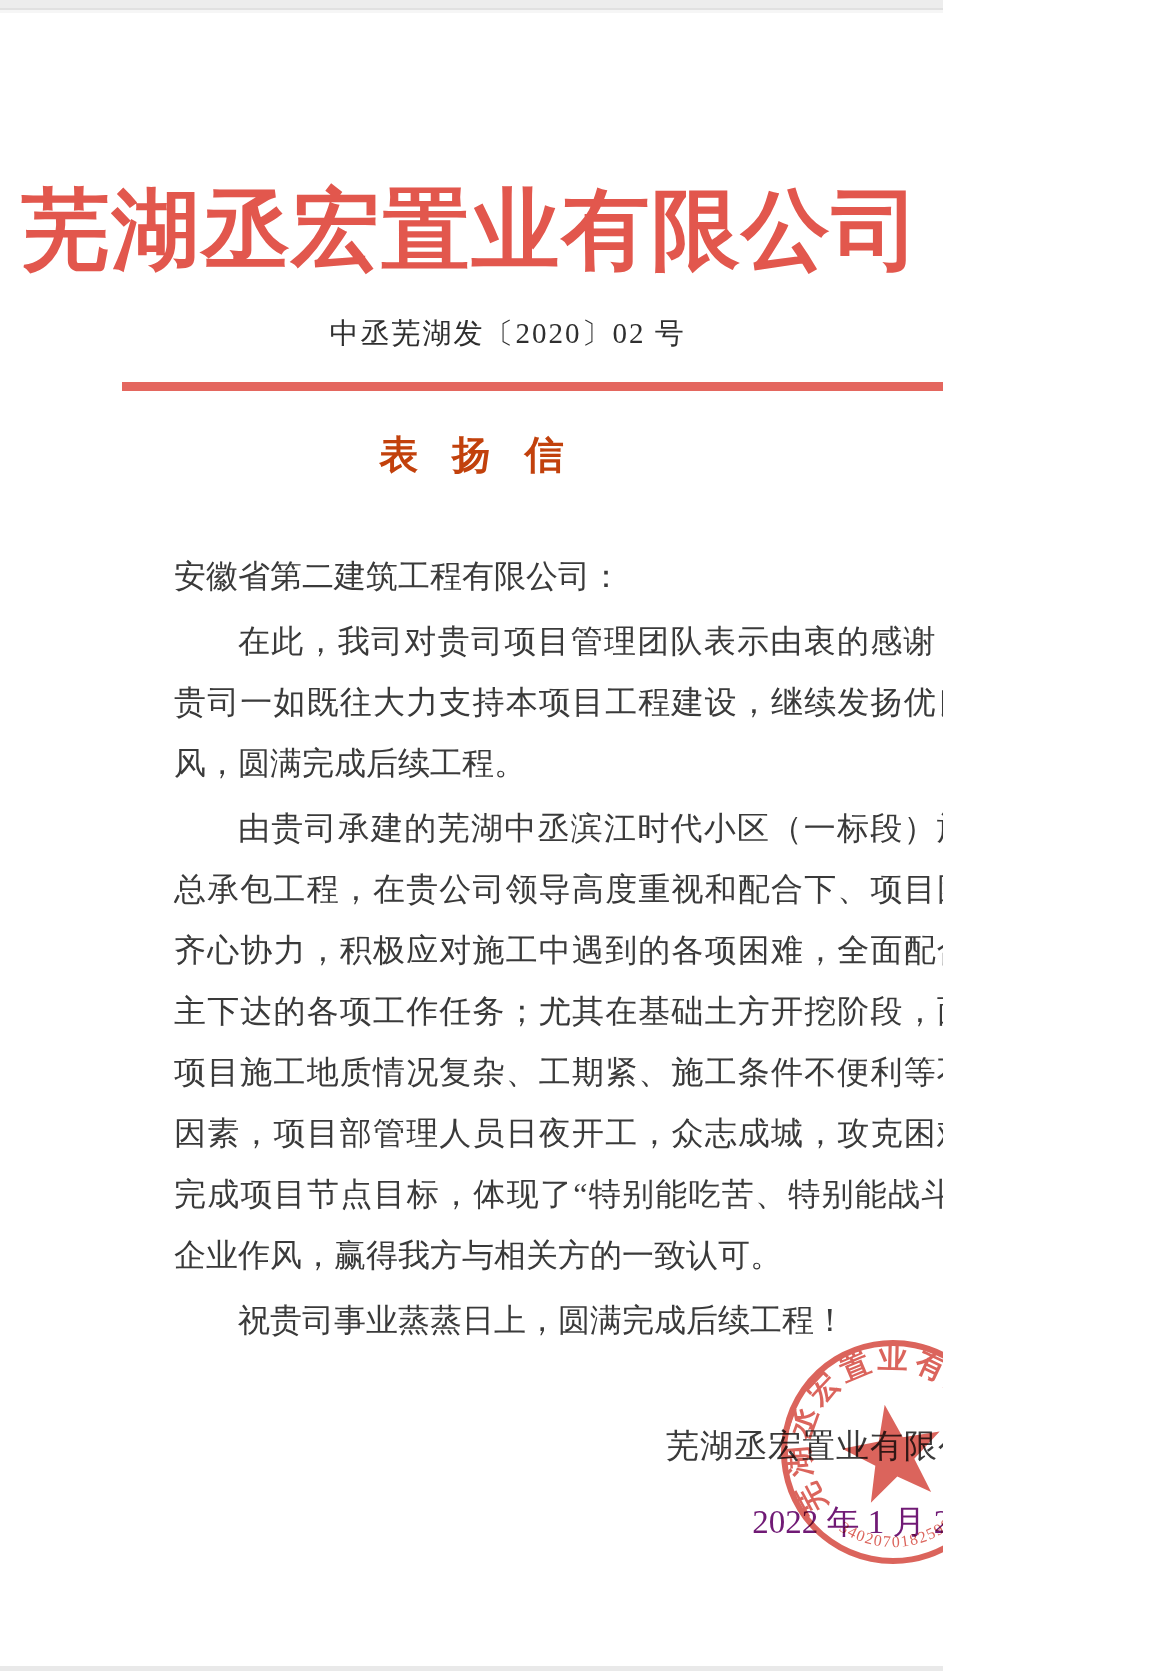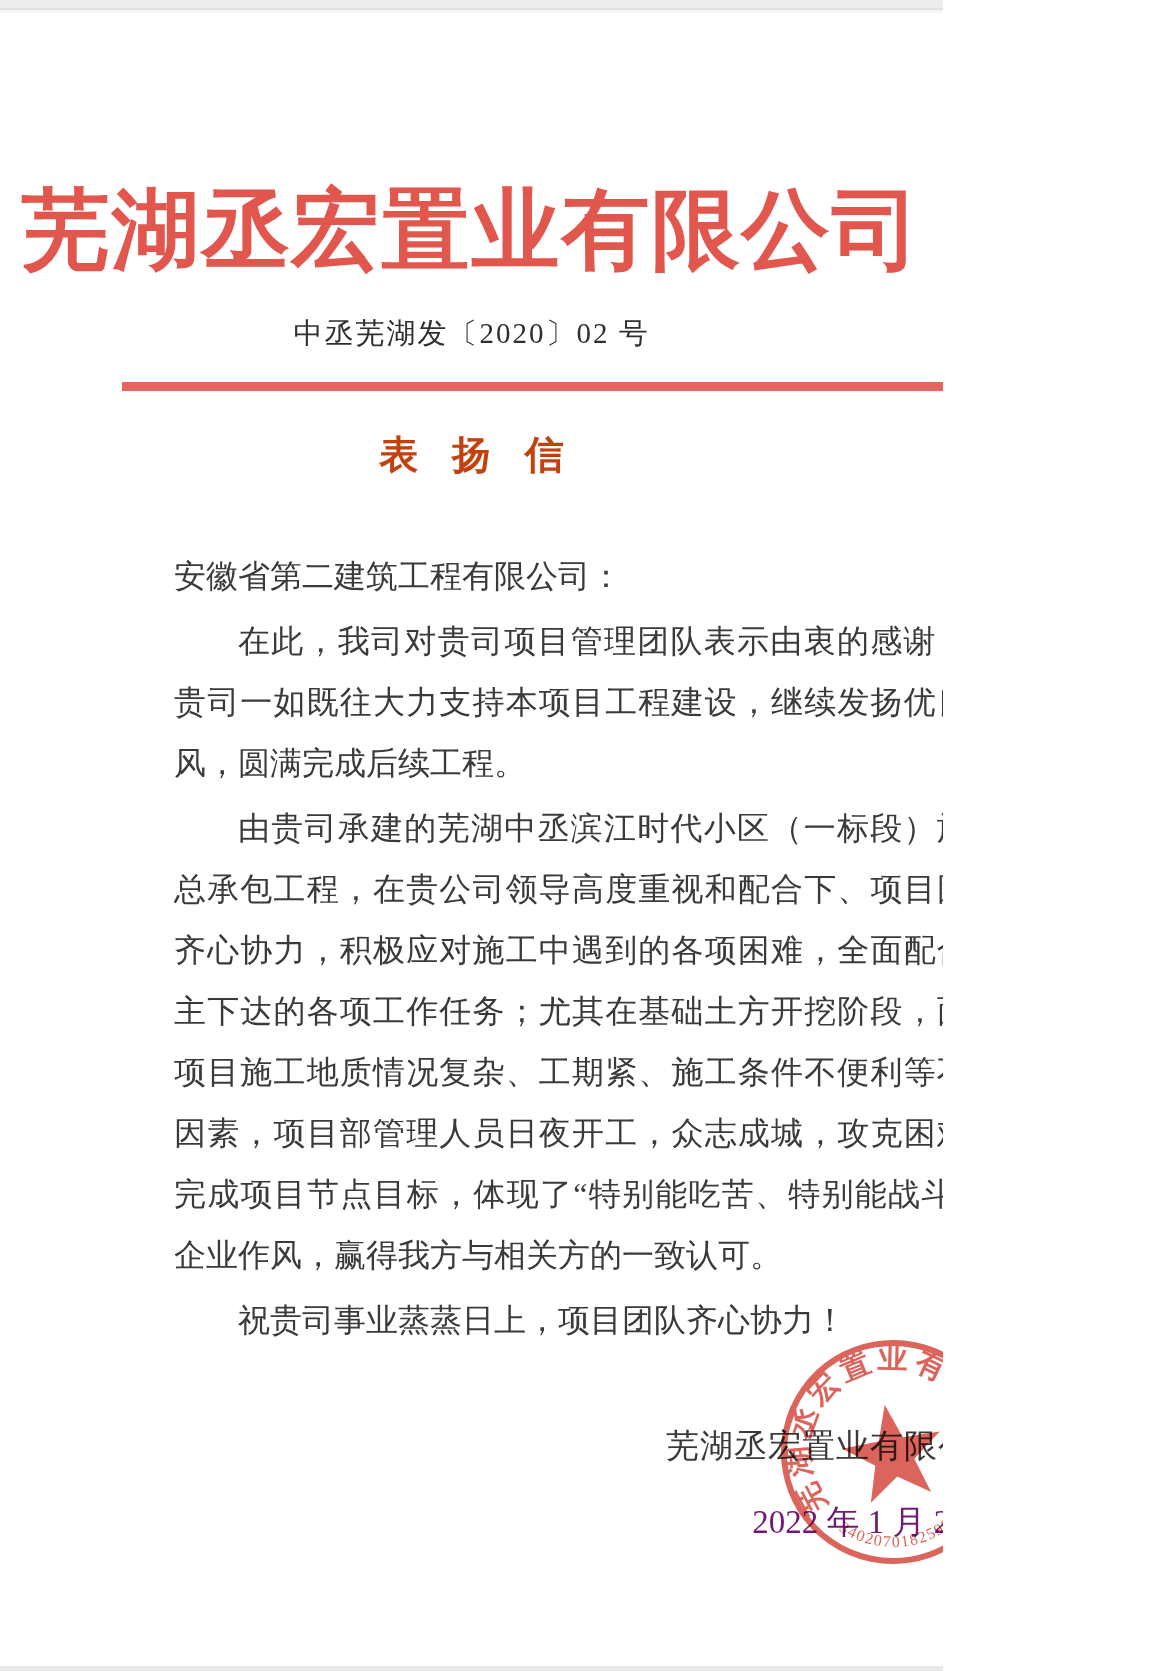--- a/index.html
+++ b/index.html
@@ -15,21 +15,21 @@
   .scan-edge-bottom{
     position:absolute;bottom:0;left:0;width:100%;height:5px;background:#e9e9e9;
   }
   .company-title{
     position:absolute;top:168px;left:0;width:100%;text-align:center;
     font-size:88px;font-weight:bold;color:#e2574d;letter-spacing:2px;
     line-height:125px;white-space:nowrap;
   }
   .doc-number{
     position:absolute;top:314px;left:0;width:100%;text-align:center;
-    font-size:29px;color:#2f2f2f;letter-spacing:2px;
+    font-size:29px;color:#2f2f2f;letter-spacing:2px;padding-left:36px;
   }
   .red-rule{
     position:absolute;top:382px;left:122px;width:916px;height:9px;background:#e4675f;
   }
   .letter-title{
     position:absolute;top:428px;left:0;width:100%;text-align:center;
     font-size:39px;font-weight:bold;color:#c2410c;letter-spacing:12px;padding-left:12px;
     box-sizing:border-box;
   }
   .letter-body{
@@ -63,21 +63,21 @@
   <div class="doc-number">中丞芜湖发〔2020〕02 号</div>
 
   <div class="red-rule"></div>
 
   <div class="letter-title">表 扬 信</div>
 
   <div class="letter-body">
     <p class="salutation">安徽省第二建筑工程有限公司：</p>
     <p class="para">在此，我司对贵司项目管理团队表示由衷的感谢，望贵司一如既往大力支持本项目工程建设，继续发扬优良作风，圆满完成后续工程。</p>
     <p class="para">由贵司承建的芜湖中丞滨江时代小区（一标段）施工总承包工程，在贵公司领导高度重视和配合下、项目团队齐心协力，积极应对施工中遇到的各项困难，全面配合业主下达的各项工作任务；尤其在基础土方开挖阶段，面对项目施工地质情况复杂、工期紧、施工条件不便利等不利因素，项目部管理人员日夜开工，众志成城，攻克困难，完成项目节点目标，体现了“特别能吃苦、特别能战斗”的企业作风，赢得我方与相关方的一致认可。</p>
-    <p class="para">祝贵司事业蒸蒸日上，项目团队齐心协力！</p>
+    <p class="para">祝贵司事业蒸蒸日上，圆满完成后续工程！</p>
   </div>
 
   <div class="signature">芜湖丞宏置业有限公司</div>
 
   <div class="sign-date">2022 年 1 月 28 日</div>
 
   <svg class="seal" viewBox="-122 -122 244 244" xmlns="http://www.w3.org/2000/svg">
     <g transform="rotate(-10)">
       <circle r="109" fill="none" stroke="#d5493f" stroke-width="6"></circle>
       <path id="sealArcTop" d="M -72.7 42 A 84 84 0 1 1 72.7 42" fill="none"></path>

